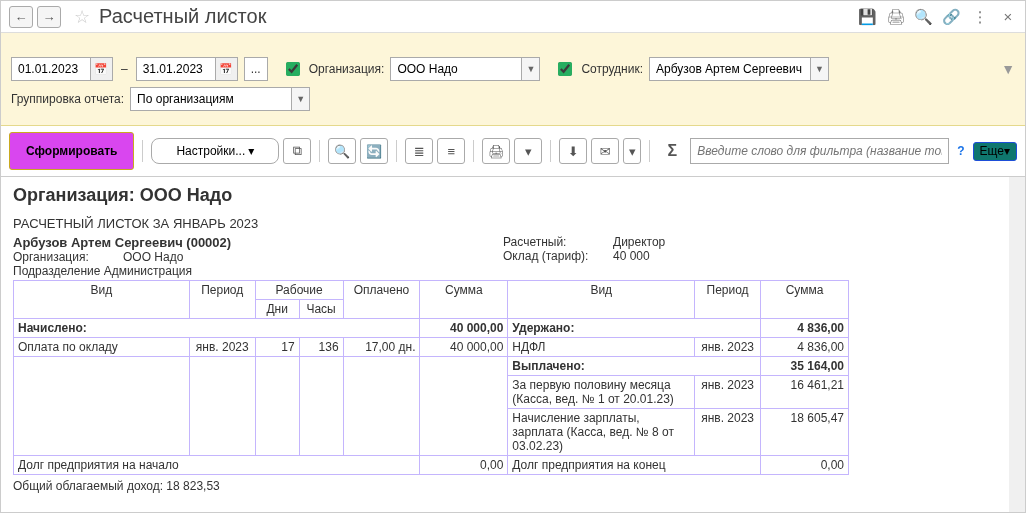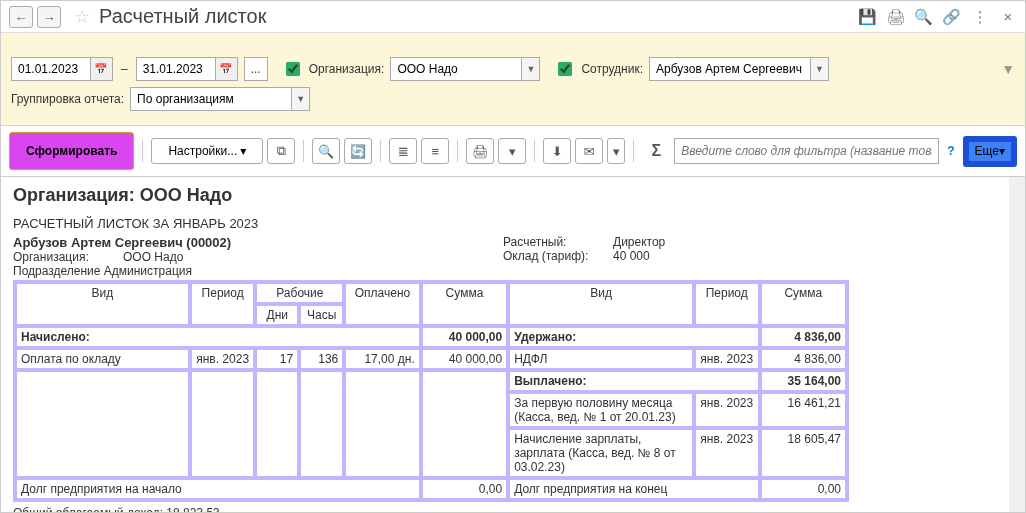--- a/index.html
+++ b/index.html
@@ -22,42 +22,42 @@
   .mini-btn { width: 24px; height: 24px; border: 1px solid #aaa; background: #fff; cursor: pointer; font-size: 12px; display: flex; align-items: center; justify-content: center; }
   .chk { accent-color: #27ae60; width: 14px; height: 14px; margin-left: 12px; cursor: pointer; }
   .label { color: #333; }
   .select-box { display: flex; align-items: center; border: 1px solid #aaa; background: #fff; height: 24px; }
   .select-box input { border: none; height: 22px; padding: 0 6px; font-size: 12px; outline: none; }
   .dd { width: 18px; height: 22px; border-left: 1px solid #aaa; background: #f5f5f5; display: flex; align-items: center; justify-content: center; font-size: 9px; cursor: pointer; color: #666; }
   .funnel { margin-left: auto; color: #999; font-size: 14px; cursor: pointer; }
   
   .toolbar { display: flex; align-items: center; gap: 4px; padding: 6px 8px; border-bottom: 1px solid #ccc; background: #fff; }
   .btn-primary { background: #d946ef; border: 1px solid #c9aa1f; border-radius: 3px; padding: 4px 16px; font-weight: bold; font-size: 12px; cursor: pointer; height: 38px; }
-  .btn { border: 1px solid #aaa; background: #fff; border-radius: 3px; padding: 3px 16px; font-size: 12px; cursor: pointer; height: 26px; display: flex; align-items: center; gap: 3px; }
+  .btn { border: 1px solid #aaa; background: #fff; border-radius: 8px; padding: 3px 24px; font-size: 12px; cursor: pointer; height: 26px; display: flex; align-items: center; gap: 3px; }
   .ibtn { border: 1px solid #aaa; background: #fff; border-radius: 3px; width: 28px; height: 26px; cursor: pointer; display: flex; align-items: center; justify-content: center; font-size: 13px; color: #555; }
   .sep { width: 1px; height: 22px; background: #ccc; margin: 0 4px; }
   .search-filter { flex: 1; border: 1px solid #aaa; height: 26px; padding: 0 6px; font-size: 12px; font-style: italic; color: #999; background: #fff; }
   .help { color: #1a73e8; cursor: pointer; padding: 0 4px; font-weight: bold; }
-  .btn-more { border: 6px solid #1d4ed8; background: #3b82f6; border-radius: 3px; padding: 3px 6px; font-size: 12px; cursor: pointer; height: 31px; display: flex; align-items: center; }
+  .btn-more { border: 1px solid #1d4ed8; background: #0f766e; border-radius: 3px; padding: 3px 6px; font-size: 12px; cursor: pointer; height: 19px; display: flex; align-items: center; }
   
   .report { flex: 1; overflow: auto; padding: 8px 12px; position: relative; }
   .org-header { font-size: 18px; font-weight: bold; margin-bottom: 10px; }
   .report-title { font-size: 13px; margin-bottom: 4px; }
   .emp-name { font-weight: bold; font-size: 13px; }
   .two-col { display: flex; }
   .col-left { width: 490px; }
   .col-right { flex: 1; }
   .info-row { display: flex; }
   .info-label { width: 110px; }
   .info-val { flex: 1; }
   .kvyp-label { font-weight: bold; }
   .kvyp-val { font-weight: bold; text-align: right; }
   
   table.pay { border-collapse: collapse; width: 836px; margin-top: 2px; }
-  table.pay td, table.pay th { border: 4px solid #c4b5fd; padding: 2px 4px; font-size: 12px; vertical-align: top; }
+  table.pay td, table.pay th { border: 1px solid #c4b5fd; padding: 2px 4px; font-size: 12px; vertical-align: top; }
   table.pay th { font-weight: normal; text-align: center; background: #fff; }
   .bold { font-weight: bold; }
   .right { text-align: right; }
   .center { text-align: center; }
   .footer-text { margin-top: 4px; font-size: 12px; }
   .scrollbar-v { position: absolute; right: 0; top: 0; bottom: 0; width: 16px; background: #f0f0f0; }
 </style>
 </head>
 <body>
 

